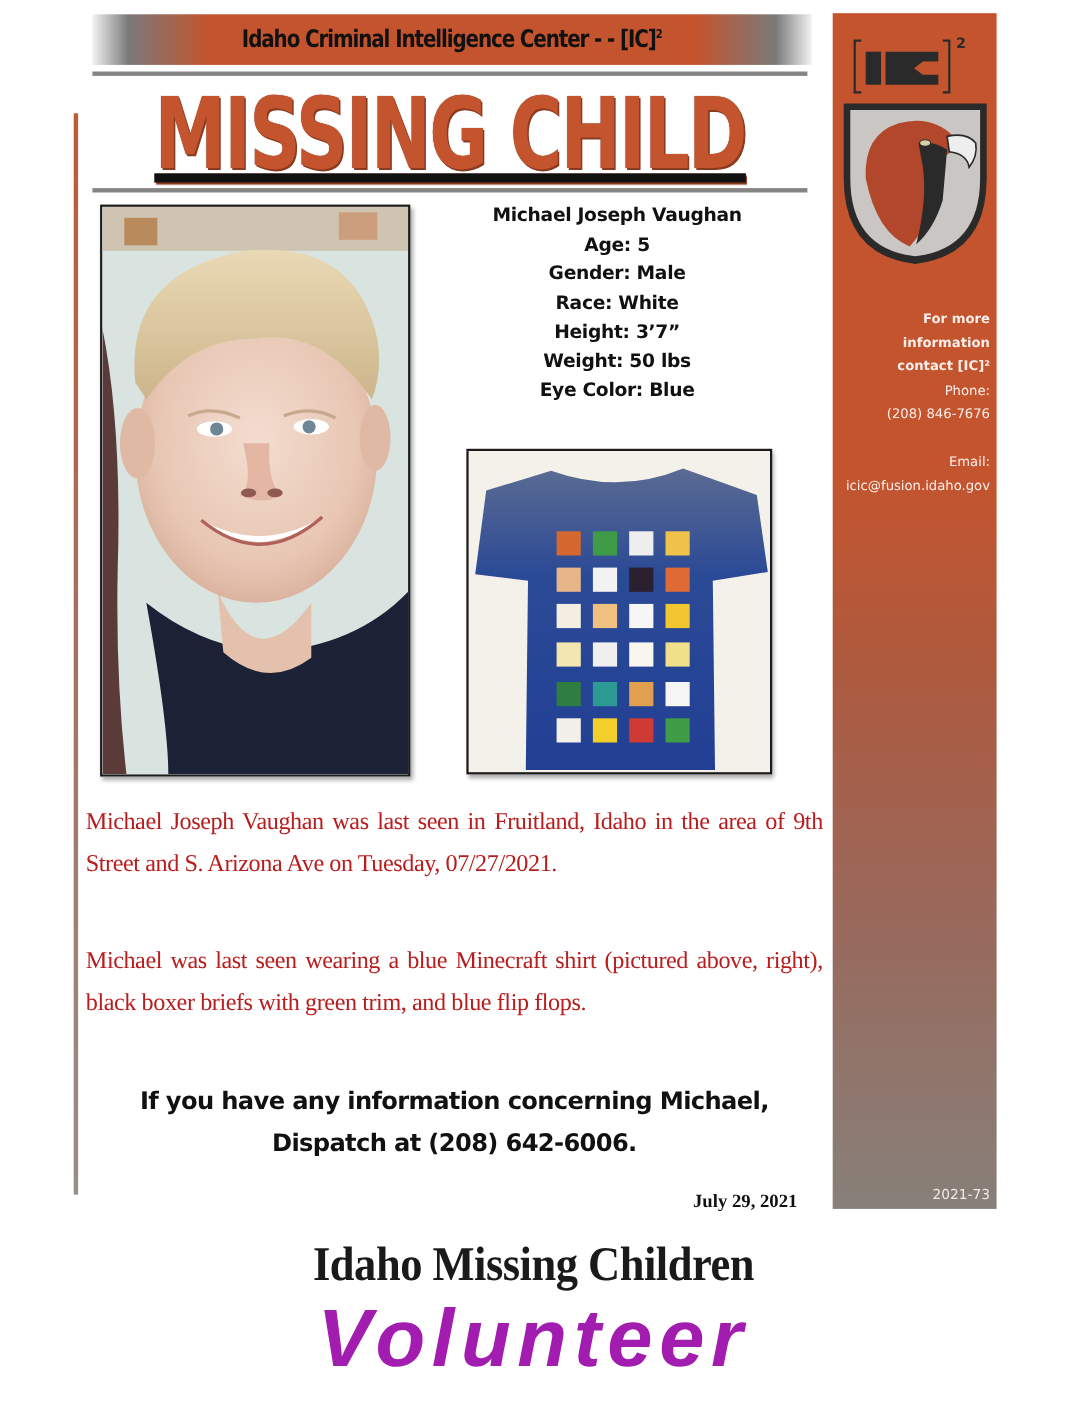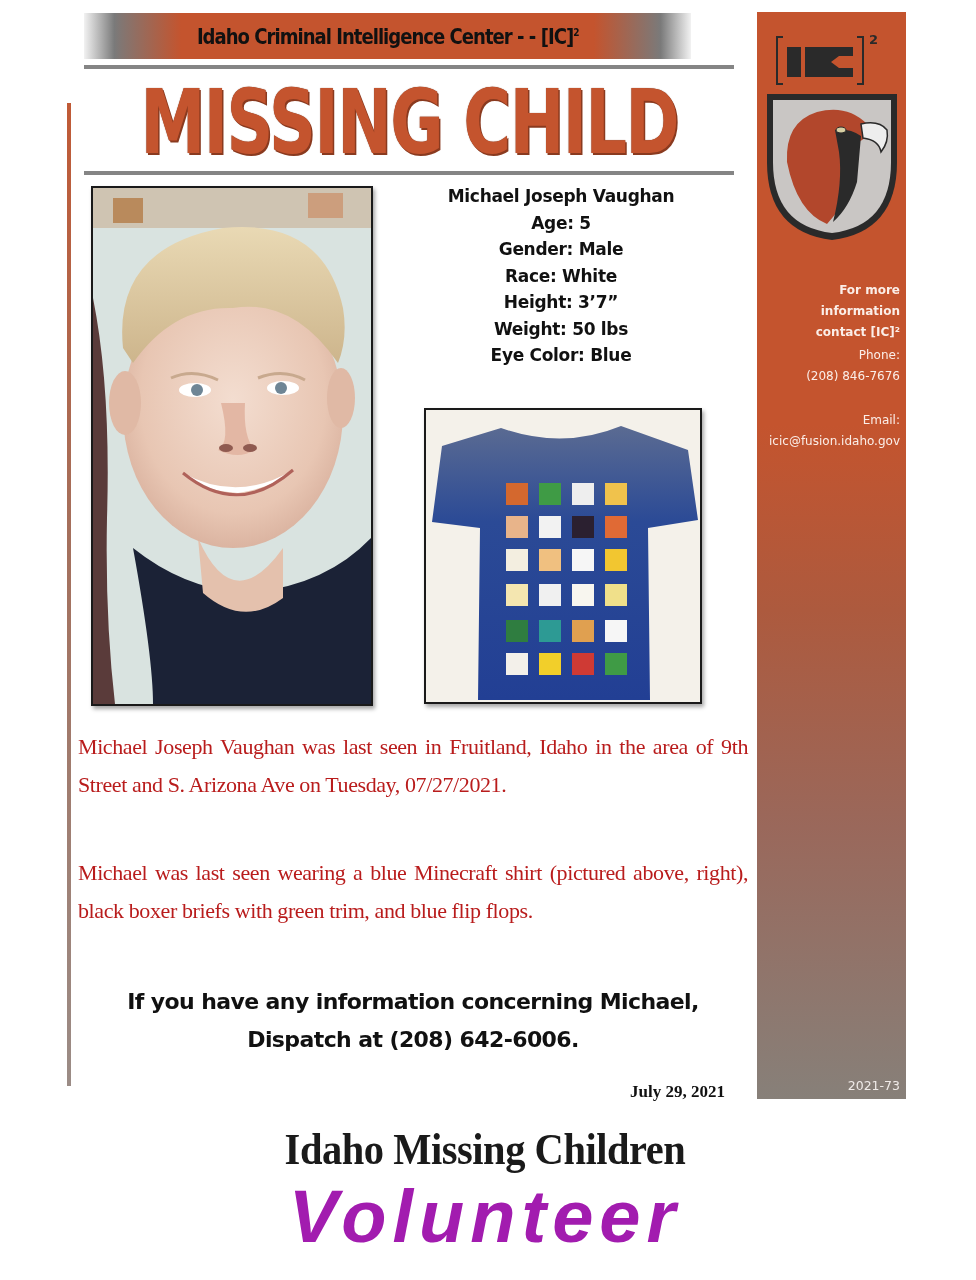--- a/index.html
+++ b/index.html
@@ -4,21 +4,21 @@
 <style>
   html, body { margin: 0; padding: 0; }
   body {
     width: 976px; height: 1280px; background: #ffffff; position: relative; overflow: hidden;
     font-family: "Liberation Sans", "DejaVu Sans", sans-serif; color: #111;
   }
   .abs { position: absolute; }
 
   
   .top-banner {
-    left: 84px; top: 13px; width: 607px; height: 46px;
+    left: 84px; top: 13px; width: 654px; height: 46px;
     background: linear-gradient(90deg, #f2f2f2 0%, #7a7a7a 5%, #c4542e 16%, #c4542e 84%, #7a7a7a 95%, #f2f2f2 100%);
     display: flex; align-items: center; justify-content: center;
   }
   .top-banner span {
     font-family: "DejaVu Sans", sans-serif; font-weight: bold; font-size: 22px;
     letter-spacing: -1.2px; color: #111; transform: scaleX(0.82); white-space: nowrap;
   }
   .top-banner sup { font-size: 11px; }
   .rule { background: #858585; height: 4px; left: 84px; width: 650px; }
   .rule1 { top: 65px; }
@@ -26,21 +26,21 @@
 
   
   .left-line {
     left: 67px; top: 103px; width: 4px; height: 983px;
     background: linear-gradient(180deg, #c05a36 0%, #a4705d 45%, #9b8c86 100%);
   }
 
   
   .title {
     left: 84px; top: 76px; width: 650px; height: 92px;
-    display: flex; align-items: center; justify-content: center;
+    display: flex; align-items: center; justify-content: center; text-decoration: underline;
   }
   .title span {
     font-family: "DejaVu Sans", sans-serif; font-weight: bold; font-size: 88px; line-height: 1;
     color: #c4542e; letter-spacing: -2px; transform: scaleX(0.74) scaleY(1.02); white-space: nowrap;
     text-shadow: 2px 2px 0 #8a3a1f, 0 0 1px #6a2a14;
   }
 
   
   .photo-frame {
     left: 91px; top: 186px; width: 278px; height: 516px;

